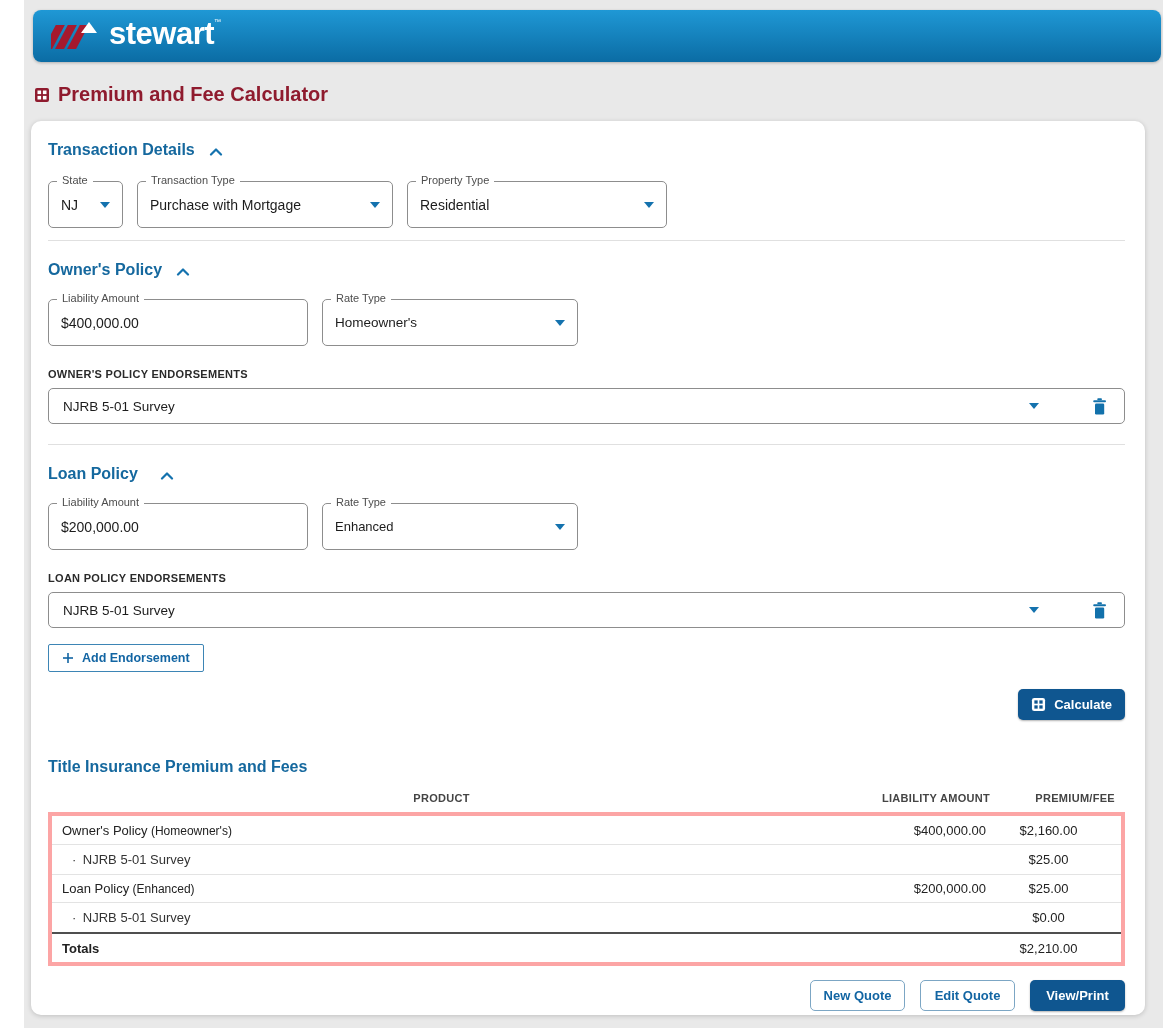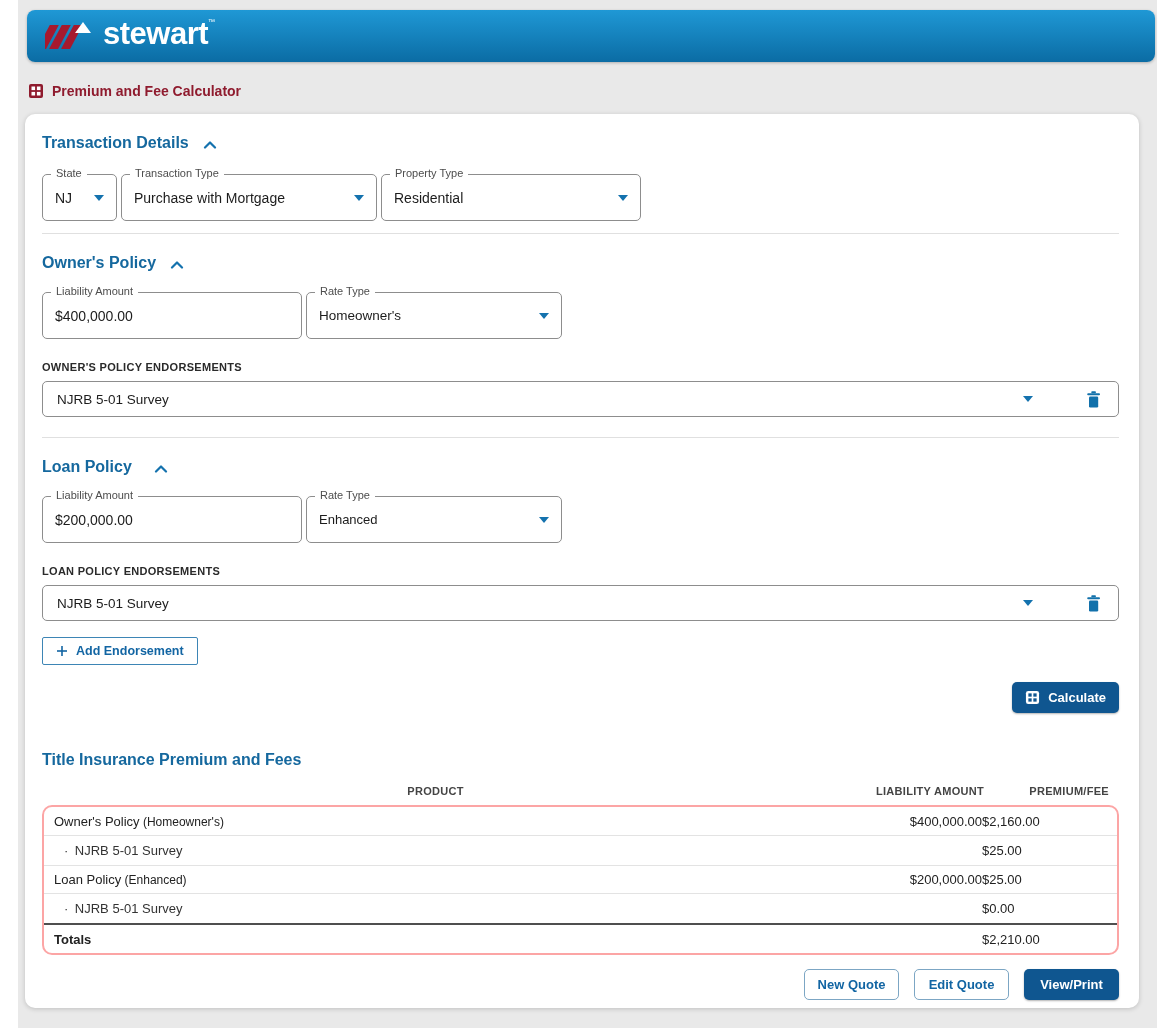--- a/index.html
+++ b/index.html
@@ -1,39 +1,39 @@
 <!DOCTYPE html>
 <html><head>
 <meta charset="utf-8">
 <style>
   * { margin:0; padding:0; box-sizing:border-box; }
   html,body { width:1175px; height:1028px; background:#ffffff; font-family:"Liberation Sans", sans-serif; overflow:hidden; }
-  .canvas { position:absolute; top:0; left:18px; width:1139px; height:1028px; background:#e9e9e9; }
+  .canvas { position:absolute; top:0; left:24px; width:1139px; height:1028px; background:#e9e9e9; }
 
   
   .appbar { margin:10px 2px 0 9px; height:52px; border-radius:8px;
     background:linear-gradient(#1f98d5, #0b6ca4); display:flex; align-items:center; padding-left:18px;
     box-shadow:0 1px 3px rgba(0,0,0,.25); }
   .logo { display:flex; align-items:flex-start; }
   .logo-text { color:#fff; font-size:31px; font-weight:bold; letter-spacing:-0.5px; line-height:34px; }
   .logo-tm { color:#fff; font-size:7px; vertical-align:top; line-height:10px; }
 
   
   .page-title-row { margin:21px 0 0 10px; display:flex; align-items:center; gap:8px; }
-  .page-title { color:#8f1b2e; font-size:14px; font-weight:bold; }
+  .page-title { color:#8f1b2e; font-size:20px; font-weight:bold; }
 
   
   .card { margin:15px 18px 0 7px; height:894px; background:#fff; border-radius:10px;
     box-shadow:0 1px 5px rgba(0,0,0,.18); padding:20px 20px 18px 17px; }
 
   .section-header { display:flex; align-items:center; gap:14px; }
   .section-title { color:#15689e; font-size:16px; font-weight:bold; }
   .chevron { margin-top:2px; cursor:pointer; }
 
-  .fields-row { display:flex; gap:4px; margin-top:22px;text-align:center; }
+  .fields-row { display:flex; gap:14px; margin-top:22px;text-align:center; }
   .field { position:relative; height:47px; border:1px solid #8d8d8d; border-radius:5px; background:#fff;
     display:flex; align-items:center; padding:0 12px; }
   .field-label { position:absolute; top:-8px; left:8px; background:#fff; padding:0 5px;
     font-size:11px; color:#4d4d4d; white-space:nowrap; }
   .field-value { font-size:14px; color:#1c1c1c; }
   .field.select { justify-content:space-between; cursor:pointer; }
   .caret { width:0; height:0; border-left:5px solid transparent; border-right:5px solid transparent;
     border-top:6px solid #1472ae; }
   .w-state { width:75px; } .w-prop { width:260px; } .w-trans { width:256px; }
   .w-liab { width:260px; } .w-rate { width:256px; }
@@ -56,26 +56,26 @@
     color:#fff; font-size:13px; font-weight:bold; display:inline-flex; align-items:center; gap:8px;
     cursor:pointer; font-family:inherit; box-shadow:0 1px 2px rgba(0,0,0,.3); }
 
   
   .results-title { margin-top:38px; color:#15689e; font-size:16px; font-weight:bold; }
   .table-head { display:flex; margin-top:12px; padding:4px 10px 8px 10px; }
   .th { font-size:11px; font-weight:bold; color:#444; letter-spacing:.3px; }
   .col-product { flex:1; text-align:center; }
   .col-liab { width:165px; text-align:right; }
   .col-prem { width:125px; text-align:right; }
-  .table-body { border:2px solid #fca5a5; border-radius:10px; }
+  .table-body { border:4px solid #fca5a5; border-radius:0; }
   .trow { display:flex; align-items:center; min-height:28px; padding:0 10px; border-top:1px solid #e3e3e3; }
   .trow:first-child { border-top:none; }
   .trow .cell-product { flex:1; font-size:13px; color:#222; }
   .trow .cell-liab { width:165px; text-align:right; font-size:13px; color:#222; }
-  .trow .cell-prem { width:125px; text-align:left; font-size:13px; color:#222; }
+  .trow .cell-prem { width:125px; text-align:center; font-size:13px; color:#222; }
   .trow.endorsement { min-height:30px; }
   .trow.endorsement .cell-product { padding-left:10px; color:#333; }
   .trow.endorsement .cell-product::before { content:"\00B7\2002"; }
   .row-detail { font-size:12px; }
   .trow.totals { border-top:2px solid #4f4f4f; min-height:30px; }
   .trow.totals .cell-product { font-weight:bold; }
 
   .footer-actions { display:flex; justify-content:flex-end; gap:15px; margin-top:14px; }
   .btn-outline { height:31px; min-width:95px; padding:0 3px; background:#fff;
     border:1px solid #7ca6c4; border-radius:5px; color:#1265a3; font-size:13px; font-weight:bold;

